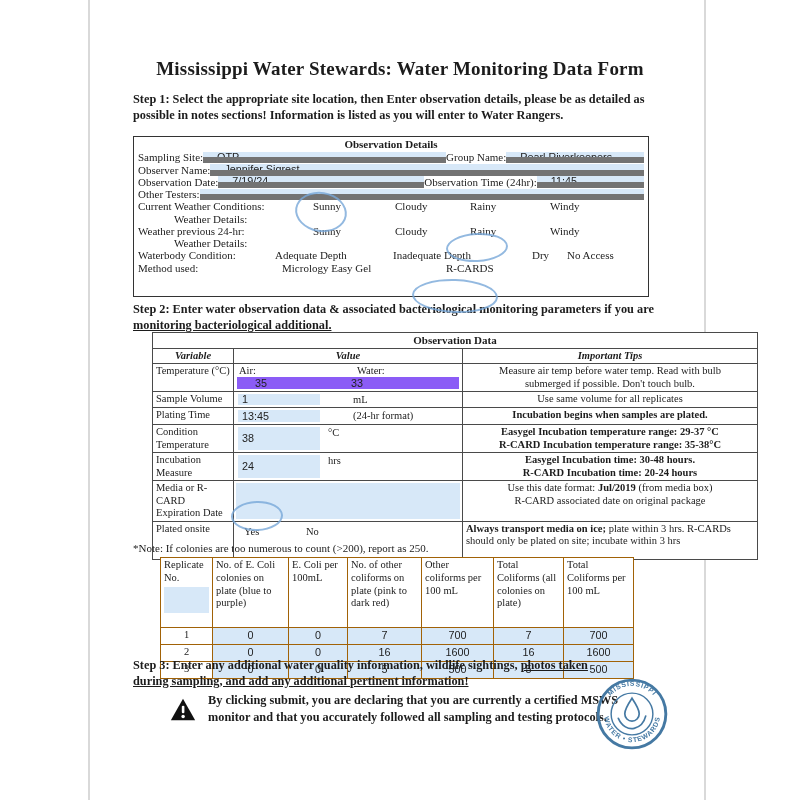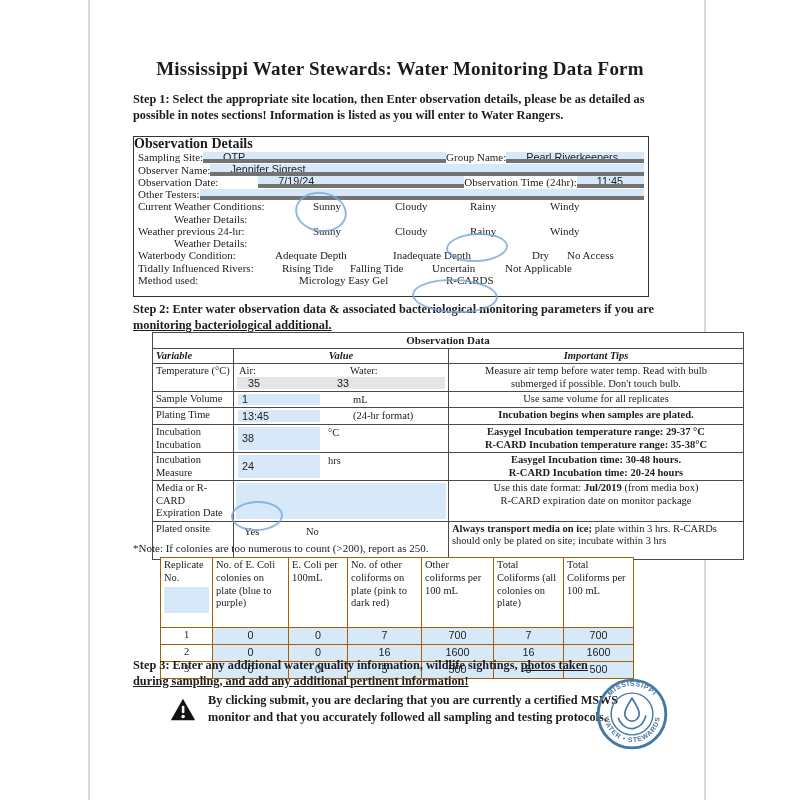--- a/index.html
+++ b/index.html
@@ -15,61 +15,61 @@
              font-size:19px;font-weight:bold;letter-spacing:.2px;}
   .stepPara{left:133px;width:537px;font-size:12.3px;font-weight:bold;line-height:15.5px;}
   #step1{top:92px;}
   #step2{top:302px;}
   #step3{top:658px;}
   .ul{text-decoration:underline;}
 
   
   #obs-box{left:133px;top:136px;width:516px;height:161px;border:1.5px solid #333;
            font-size:11px;box-sizing:border-box;background:#fff;}
-  .obs-header{text-align:left;font-weight:bold;font-size:14px;height:14px;line-height:14px;}
+  .obs-header{text-align:center;font-weight:bold;font-size:11px;height:14px;line-height:14px;}
   .obs-row{position:relative;height:12.25px;display:flex;align-items:flex-end;
            padding:0 4px;white-space:nowrap;}
   .flabel{flex:0 0 auto;line-height:12px;}
-  .fill{background:#d7e8f8;border-bottom:4px solid #737373;height:11.5px;line-height:11px;
+  .fill{background:#d7e8f8;border-bottom:6px solid #737373;height:11.5px;line-height:11px;
         font-family:"Liberation Sans",sans-serif;font-size:10.8px;color:#222;
-        padding-left:20px;box-sizing:border-box;overflow:hidden;}
+        padding-left:14px;box-sizing:border-box;overflow:hidden;}
   .grow{flex:1 1 auto;}
   .w243{flex:0 0 243px;}
-  .w206{flex:0 0 206px;margin-left:40px;}
+  .w206{flex:0 0 206px;}
   .opt{position:absolute;bottom:0;line-height:12px;}
   .indent{padding-left:36px;}
 
   
   #odt{left:152px;top:332px;border-collapse:collapse;table-layout:fixed;
        font-size:10.5px;line-height:12.5px;background:#fff;}
   #odt,
   #odt td{border:1px solid #4a4a4a;}
   #odt{border-width:1.5px;}
   #odt td{padding:1px 3px;vertical-align:top;overflow:hidden;}
   .thead{text-align:center;font-weight:bold;font-size:11px;}
   .colhead{text-align:center;font-weight:bold;font-style:italic;}
-  .colhead.left{text-align:left;padding-left:6px;}
+  .colhead.left{text-align:center;padding-left:6px;}
   .var{padding-left:5px;}
   .tip{text-align:center;}
   .tip.left{text-align:left;}
   .b{font-weight:bold;}
   .val{position:relative;}
   .hlv{position:absolute;left:4px;top:2px;bottom:2px;width:82px;background:#d7e8f8;
        display:flex;align-items:center;padding-left:4px;box-sizing:border-box;
        font-family:"Liberation Sans",sans-serif;font-size:10.8px;color:#222;}
   .hl-full{left:2px;right:2px;width:auto;}
   .unit{position:absolute;left:94px;}
   .unit.top{top:2px;}
   .unit.mid{top:50%;transform:translateY(-50%);margin-left:25px;}
   .temp-grid{display:flex;height:100%;}
   .half{flex:1 1 50%;}
   .lbl{line-height:12px;padding-left:2px;}
   .half:nth-child(2) .lbl{padding-left:24px;}
-  .hl{background:#e5e5e5;font-family:"Liberation Sans",sans-serif;font-size:10.8px;
-      color:#222;line-height:12px;padding-left:11px;}
+  .hl{background:#8b5cf6;font-family:"Liberation Sans",sans-serif;font-size:10.8px;
+      color:#222;line-height:12px;padding-left:18px;}
   .hl.w78{width:78px;}
   .hl.w108{width:108px;}
   .yn{position:absolute;top:4px;}
 
   
   #note{left:133px;top:542px;font-size:11px;}
   #rpt{left:160px;top:557px;border-collapse:collapse;table-layout:fixed;
        font-size:10.5px;line-height:12.8px;background:#fff;}
   #rpt,#rpt td{border:1px solid #a16207;}
   #rpt{border-width:1.5px;}
@@ -156,31 +156,24 @@
   </div>
 
   <div class="obs-row">
     <span class="flabel">Waterbody Condition:</span>
     <span class="opt" style="left:141px">Adequate Depth</span>
     <span class="opt" style="left:259px">Inadequate Depth</span>
     <span class="opt" style="left:398px">Dry</span>
     <span class="opt" style="left:433px">No Access</span>
   </div>
 
-  <div class="obs-row">
-    <span class="flabel">Tidally Influenced Rivers:</span>
-    <span class="opt" style="left:148px">Rising Tide</span>
-    <span class="opt" style="left:216px">Falling Tide</span>
-    <span class="opt" style="left:298px">Uncertain</span>
-    <span class="opt" style="left:371px">Not Applicable</span>
-  </div>
 
   <div class="obs-row">
     <span class="flabel">Method used:</span>
-    <span class="opt" style="left:165px">Micrology Easy Gel</span>
+    <span class="opt" style="left:148px">Micrology Easy Gel</span>
     <span class="opt" style="left:312px">R-CARDS</span>
   </div>
 </div>
 
 <div class="abs stepPara" id="step2">
   <span>Step 2: Enter water observation data &amp; associated bacteriological monitoring parameters if you are</span><br>
   <span class="ul">monitoring bacteriological additional.</span>
 </div>
 
 <table class="abs" id="odt">
@@ -227,21 +220,21 @@
   </tr>
   <tr style="height:17px">
     <td class="var">Plating Time</td>
     <td class="val">
       <span class="hlv">13:45</span>
       <span class="unit mid">(24-hr format)</span>
     </td>
     <td class="tip b">Incubation begins when samples are plated.</td>
   </tr>
   <tr style="height:28px">
-    <td class="var">Incubation Incubation</td>
+    <td class="var">Condition Temperature</td>
     <td class="val">
       <span class="hlv">38</span>
       <span class="unit top">°C</span>
     </td>
     <td class="tip b">
       <div>Easygel Incubation temperature range: 29-37 °C</div>
       <div>R-CARD Incubation temperature range: 35-38°C</div>
     </td>
   </tr>
   <tr style="height:28px">
@@ -257,21 +250,21 @@
   </tr>
   <tr style="height:26px">
     <td class="var">Media or R-CARD Expiration Date</td>
     <td class="val">
       <span class="hlv hl-full"></span>
     </td>
     <td class="tip">
       <div>
         <span>Use this date format: </span><span class="b">Jul/2019</span><span> (from media box)</span>
       </div>
-      <div>R-CARD expiration date on monitor package</div>
+      <div>R-CARD associated date on original package</div>
     </td>
   </tr>
   <tr style="height:38px">
     <td class="var">Plated onsite</td>
     <td class="val">
       <span class="yn" style="left:10px">Yes</span>
       <span class="yn" style="left:72px">No</span>
     </td>
     <td class="tip left">
       <span class="b">Always transport media on ice;</span><span> plate within 3 hrs. R-CARDs should only be plated on site; incubate within 3 hrs</span>

